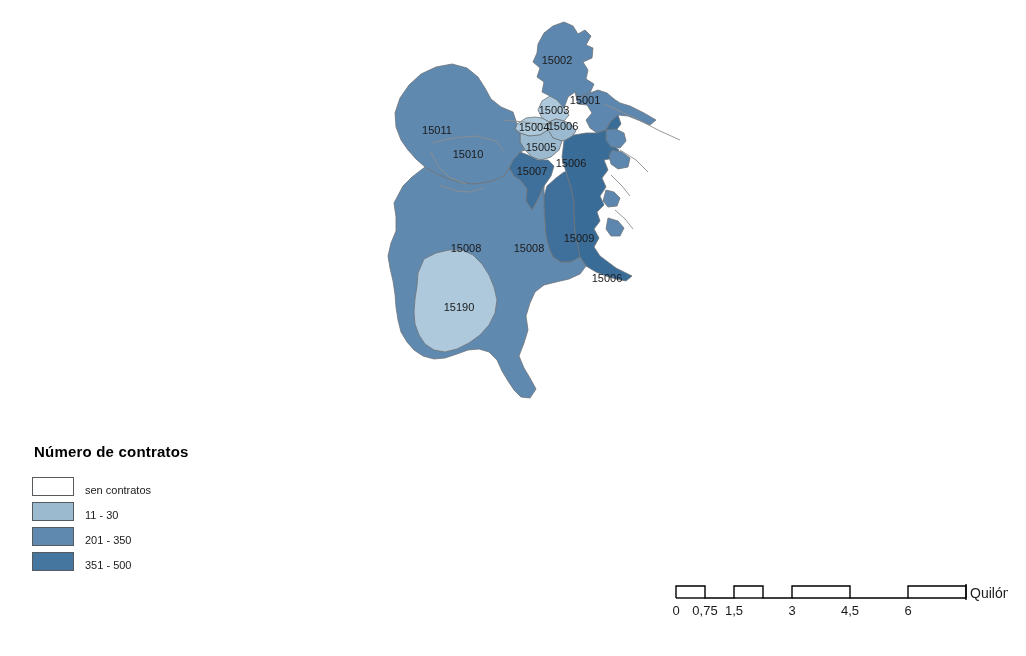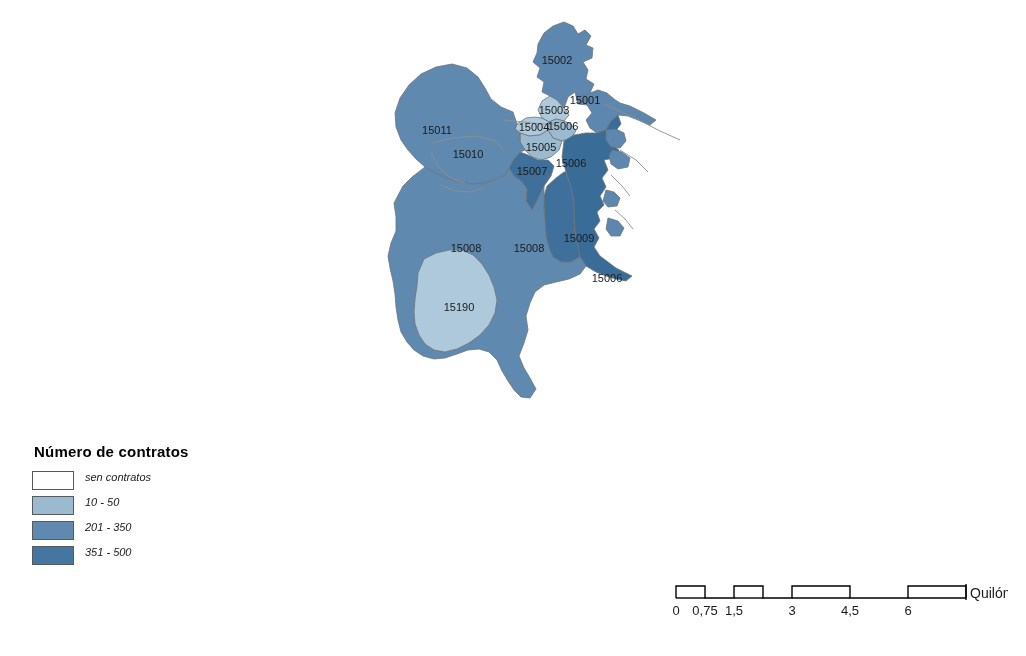--- a/index.html
+++ b/index.html
@@ -47,23 +47,22 @@
   }
   #legend-title {
     font-size: 15px;
     font-weight: bold;
     letter-spacing: .2px;
     color: #000;
     margin: 0 0 11px 2px;
   }
   .legend-row {
     display: flex;
-    align-items: flex-start;
+    align-items: flex-end;
     height: 25px;
-    font-style: italic;
   }
   .legend-swatch {
     width: 42px;
     height: 19px;
     border: 1px solid #555a5e;
     box-sizing: border-box;
     flex: 0 0 auto;
   }
   .legend-label {
     margin-left: 11px;
@@ -206,21 +205,21 @@
   <div id="legend-title">Número de contratos</div>
 
   <div class="legend-row">
     <span class="legend-swatch" style="background:#ffffff"></span>
     <span class="legend-label">sen contratos</span>
   </div>
 
 
   <div class="legend-row">
     <span class="legend-swatch" style="background:#9bbad0"></span>
-    <span class="legend-label">10 - 50</span>
+    <span class="legend-label">11 - 30</span>
   </div>
 
 
   <div class="legend-row">
     <span class="legend-swatch" style="background:#6089b0"></span>
     <span class="legend-label">201 - 350</span>
   </div>
 
   <div class="legend-row">
     <span class="legend-swatch" style="background:#45769f"></span>

